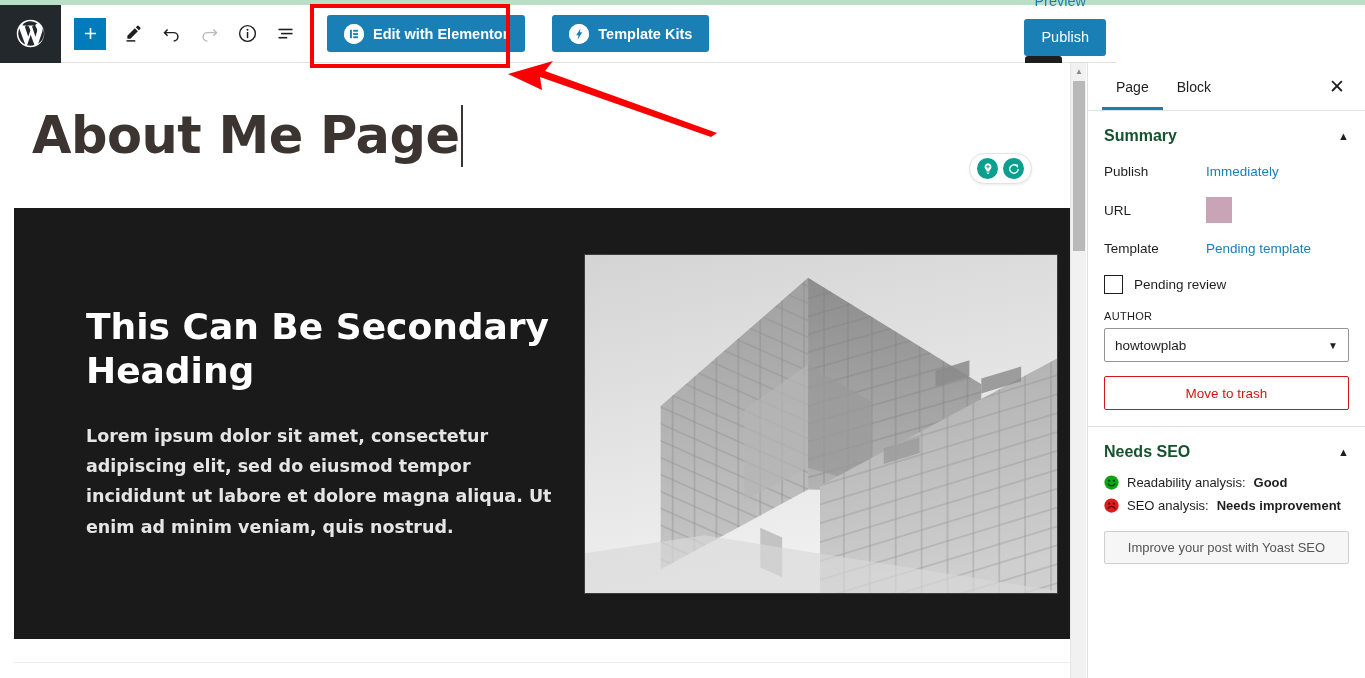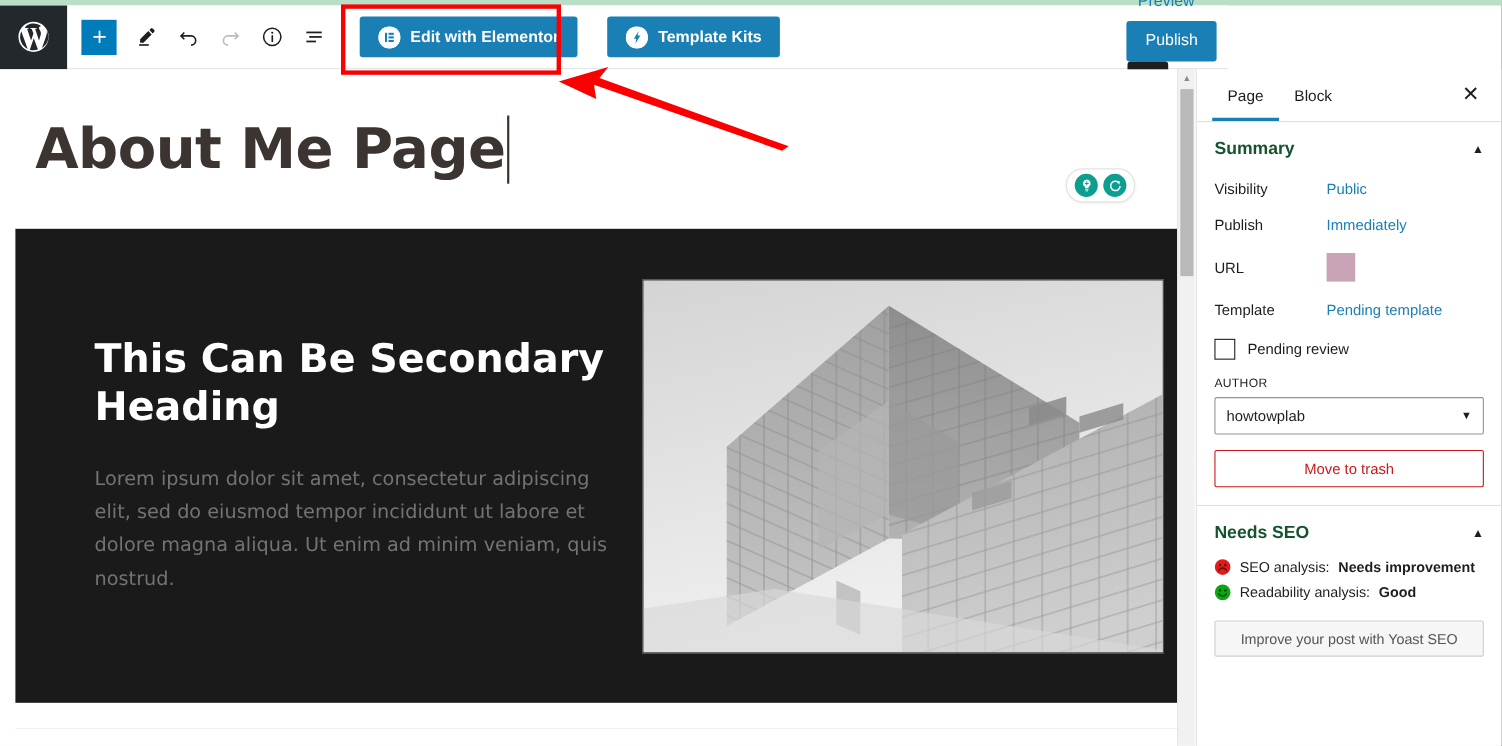--- a/index.html
+++ b/index.html
@@ -133,22 +133,23 @@
   .hero {
     background: #1a1a1a; height: 431px; width: 1206px;
     display: flex; align-items: center; padding: 0 32px 0 72px; gap: 28px;
   }
   .hero-text { width: 470px; flex: 0 0 470px; }
   .hero-h2 {
     color: #fff; font-size: 36px; font-weight: 700; line-height: 1.22;
     font-family: "DejaVu Sans", sans-serif; margin-bottom: 28px;
   }
   .hero-p {
-    color: #737373; font-size: 17.5px; line-height: 1.72;
+    color: #e5e5e5; font-size: 17.5px; line-height: 1.72;
     font-family: "DejaVu Sans", sans-serif;
+    font-weight: bold;
   }
   .hero-img {
     width: 474px; height: 340px; flex: 0 0 474px; border: 1px solid #3d3d3d;
     overflow: hidden; position: relative; background: #c9c9c9;
   }
   .hero-img svg { display: block; width: 100%; height: 100%; }
   .below-hero { height: 24px; background: #fff; border-bottom: 1px solid #ececec; }
   .below-hero2 { height: 16px; background: #fff; }
 
   
@@ -474,24 +475,20 @@
       <button class="sb-tab">Block</button>
       <button class="sb-close">✕</button>
     </div>
 
     <div class="sb-section-head">
       <span class="t">Summary</span>
       <span class="chev">▲</span>
     </div>
 
     <div class="sb-row">
-      <span class="lbl">Visibility</span>
-      <span class="val">Public</span>
-    </div>
-    <div class="sb-row">
       <span class="lbl">Publish</span>
       <span class="val">Immediately</span>
     </div>
     <div class="sb-row">
       <span class="lbl">URL</span>
       <span class="redacted"></span>
     </div>
     <div class="sb-row">
       <span class="lbl">Template</span>
       <span class="val">Pending template</span>
@@ -508,48 +505,48 @@
       <span class="cv">▼</span>
     </div>
 
     <button class="trash-btn">Move to trash</button>
 
     <div class="sb-divider"></div>
 
     <div class="sb-section-head">
       <span class="t">Needs SEO</span>
       <span class="chev">▲</span>
+    </div>
+
+    <div class="yoast-line">
+      <span class="emo">
+        <svg viewBox="0 0 20 20">
+          <circle cx="10" cy="10" r="9.5" fill="#0ba515"></circle>
+          <circle cx="6.8" cy="7.6" r="1.5" fill="#0a3f0a"></circle>
+          <circle cx="13.2" cy="7.6" r="1.5" fill="#0a3f0a"></circle>
+          <path d="M5.4 11.8a5.2 5.2 0 009.2 0" fill="none" stroke="#0a3f0a" stroke-width="1.8" stroke-linecap="round"></path>
+        </svg>
+      </span>
+      <span>Readability analysis:</span>
+      <b>Good</b>
     </div>
 
     <div class="yoast-line">
       <span class="emo">
         <svg viewBox="0 0 20 20">
           <circle cx="10" cy="10" r="9.5" fill="#e01b1b"></circle>
           <circle cx="6.8" cy="7.6" r="1.5" fill="#5c0505"></circle>
           <circle cx="13.2" cy="7.6" r="1.5" fill="#5c0505"></circle>
           <path d="M5.4 14a5.2 5.2 0 019.2 0" fill="none" stroke="#5c0505" stroke-width="1.8" stroke-linecap="round"></path>
         </svg>
       </span>
       <span>SEO analysis:</span>
       <b>Needs improvement</b>
     </div>
 
-    <div class="yoast-line">
-      <span class="emo">
-        <svg viewBox="0 0 20 20">
-          <circle cx="10" cy="10" r="9.5" fill="#0ba515"></circle>
-          <circle cx="6.8" cy="7.6" r="1.5" fill="#0a3f0a"></circle>
-          <circle cx="13.2" cy="7.6" r="1.5" fill="#0a3f0a"></circle>
-          <path d="M5.4 11.8a5.2 5.2 0 009.2 0" fill="none" stroke="#0a3f0a" stroke-width="1.8" stroke-linecap="round"></path>
-        </svg>
-      </span>
-      <span>Readability analysis:</span>
-      <b>Good</b>
-    </div>
-
     <button class="yoast-btn">Improve your post with Yoast SEO</button>
   </div>
 
   <div class="annot-rect"></div>
   <svg class="annot-arrow" viewBox="0 0 215 80">
     <polygon points="3,16 48,3 40,13 212,75 206,79 35,19 37,32" fill="#fb0000"></polygon>
   </svg>
 
 </div>
 

